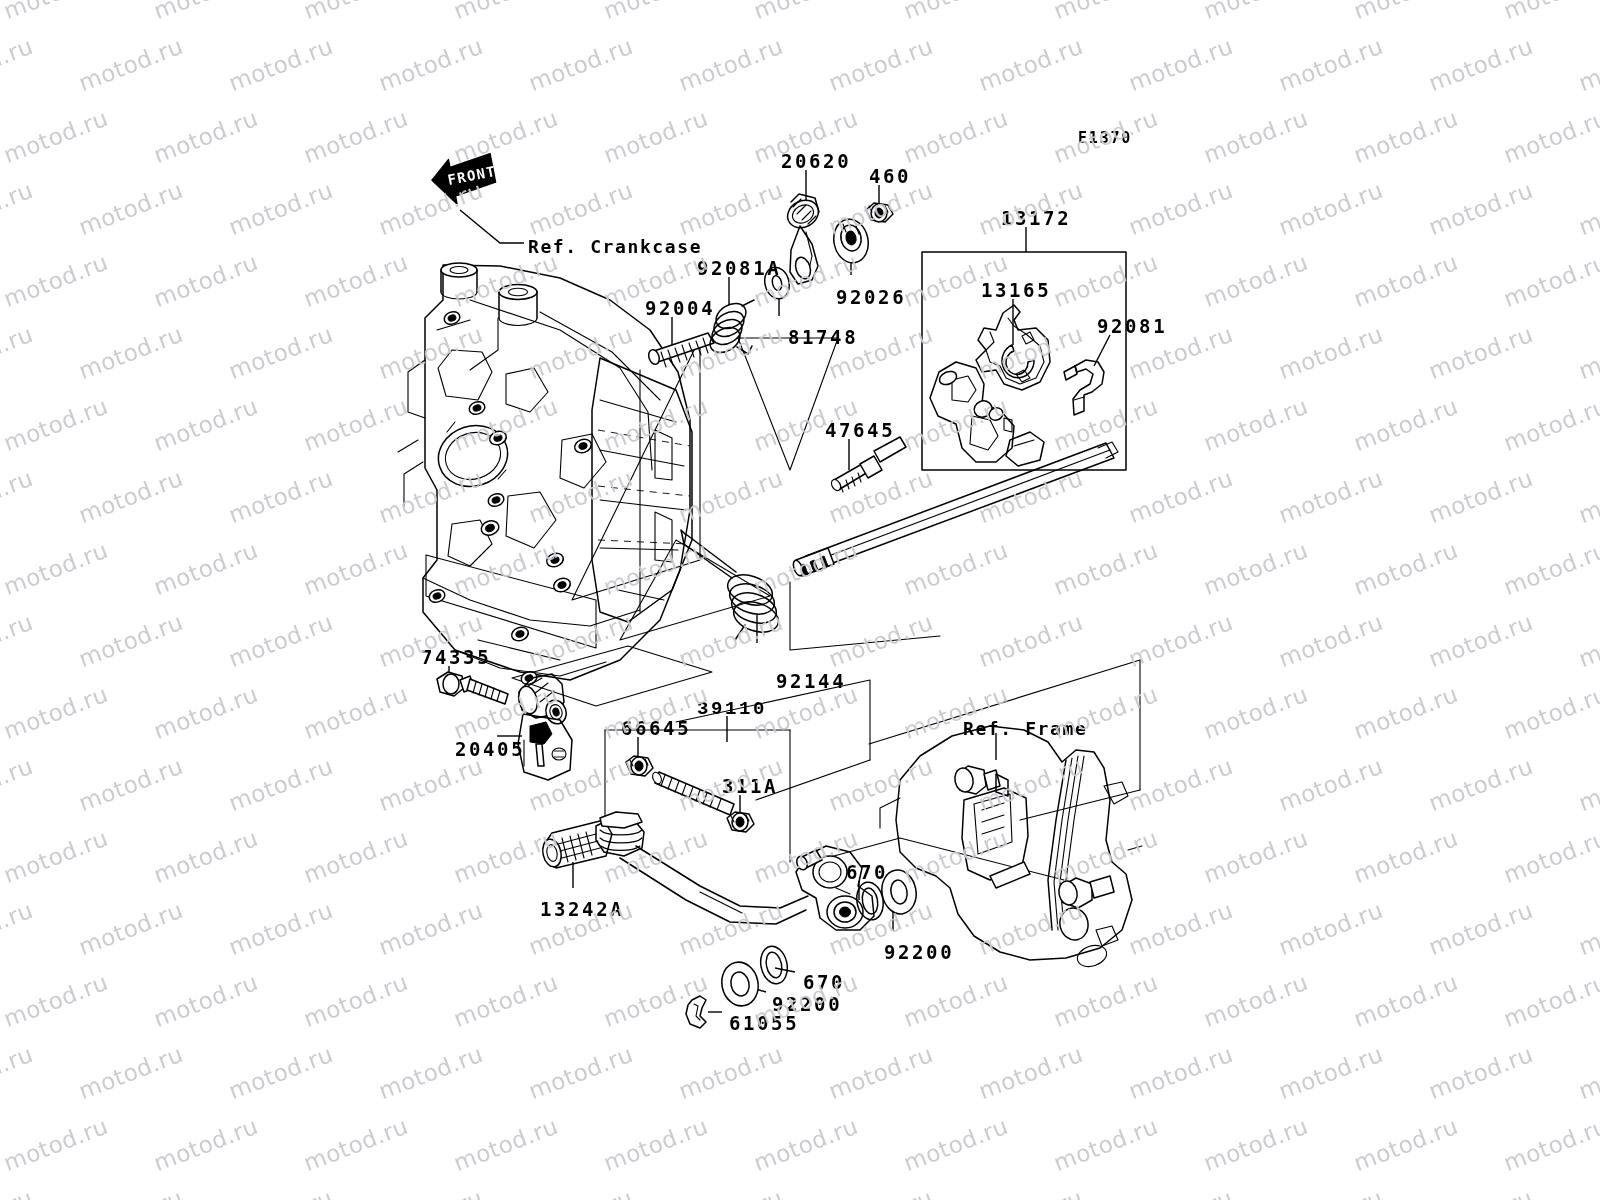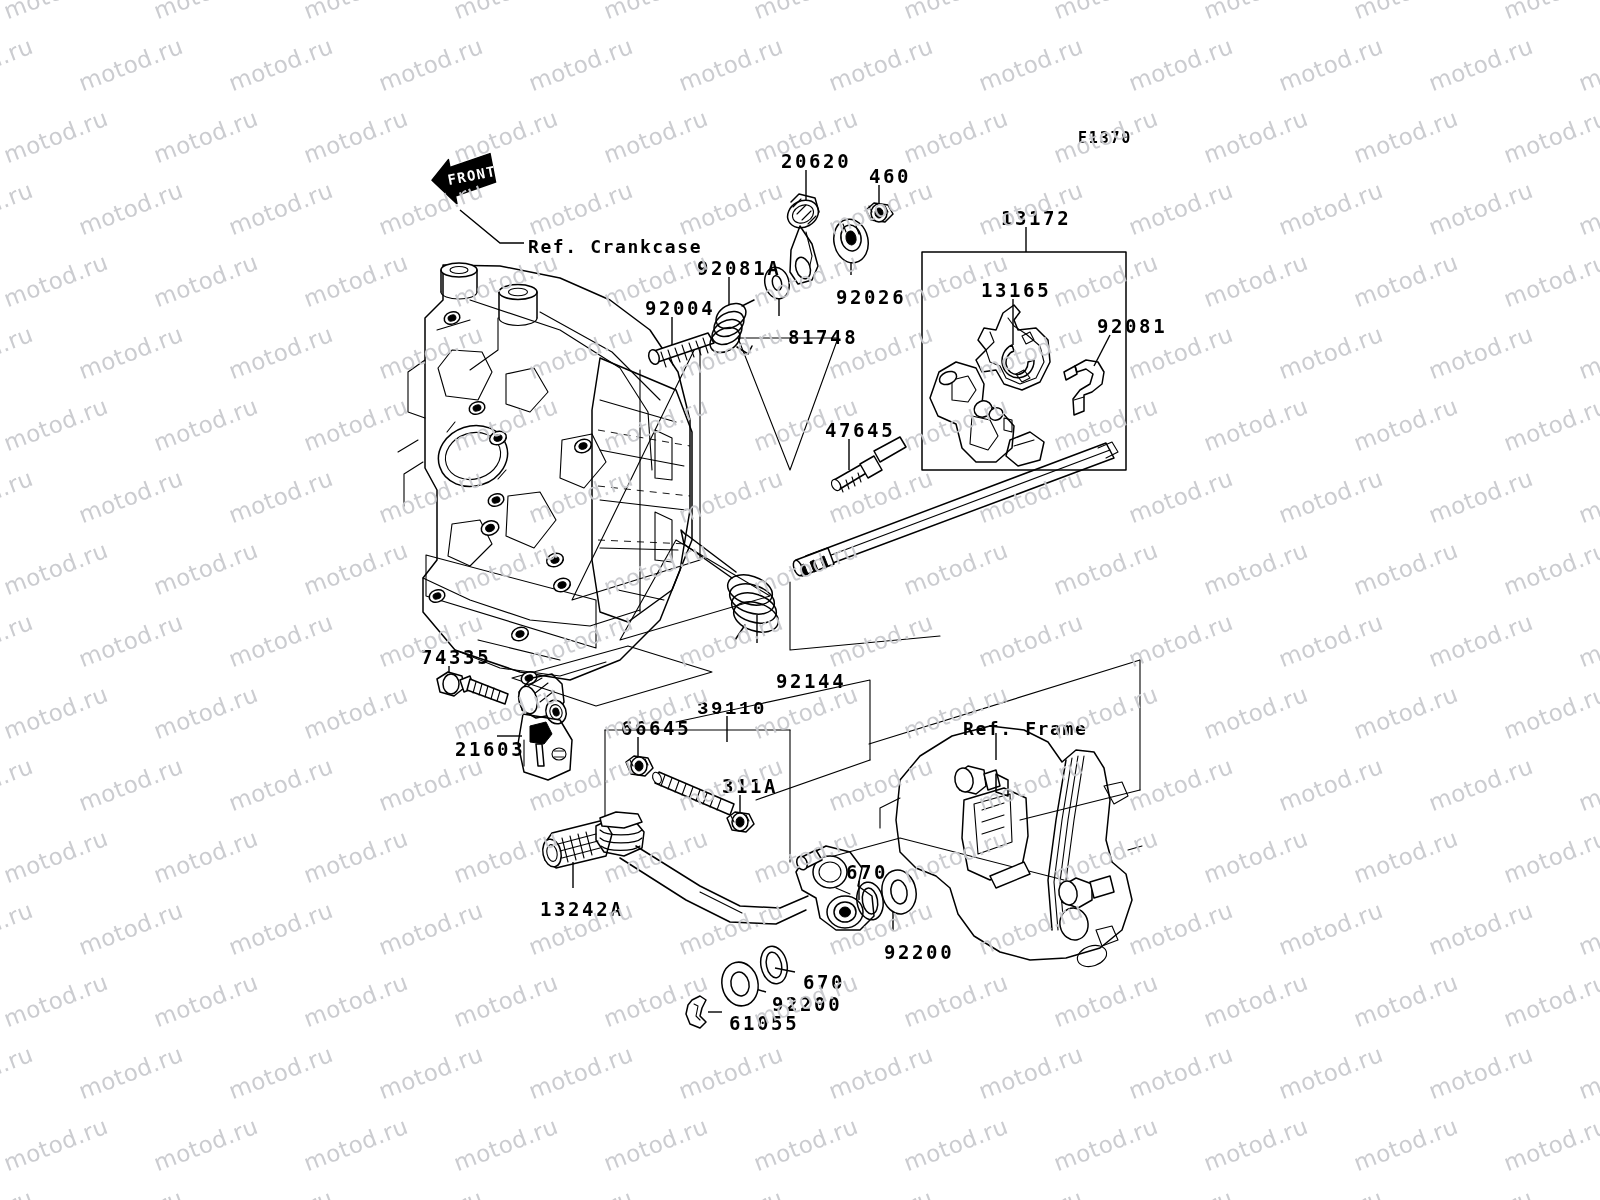--- a/index.html
+++ b/index.html
@@ -514,21 +514,21 @@
     <div class="lbl" style="left:1001px;top:209px;">13172</div>
     <div class="lbl" style="left:981px;top:281px;">13165</div>
     <div class="lbl" style="left:1097px;top:317px;">92081</div>
     <div class="lbl" style="left:697px;top:259px;">92081A</div>
     <div class="lbl" style="left:836px;top:288px;">92026</div>
     <div class="lbl" style="left:788px;top:328px;">81748</div>
     <div class="lbl" style="left:645px;top:299px;">92004</div>
     <div class="lbl" style="left:825px;top:421px;">47645</div>
     <div class="lbl" style="left:776px;top:655px;margin-top:17px;">92144</div>
     <div class="lbl" style="left:421px;top:648px;">74335</div>
-    <div class="lbl" style="left:455px;top:740px;">21603</div>
+    <div class="lbl" style="left:455px;top:740px;">20405</div>
     <div class="lbl" style="left:621px;top:719px;">66645</div>
     <div class="lbl" style="left:697px;top:700px;font-family:Liberation Mono, monospace;">39110</div>
     <div class="lbl" style="left:722px;top:777px;">311A</div>
     <div class="lbl" style="left:540px;top:900px;">13242A</div>
     <div class="lbl" style="left:846px;top:863px;">670</div>
     <div class="lbl" style="left:884px;top:943px;">92200</div>
     <div class="lbl" style="left:803px;top:973px;">670</div>
     <div class="lbl" style="left:772px;top:995px;">92200</div>
     <div class="lbl" style="left:729px;top:1014px;">61055</div>
   </div>

